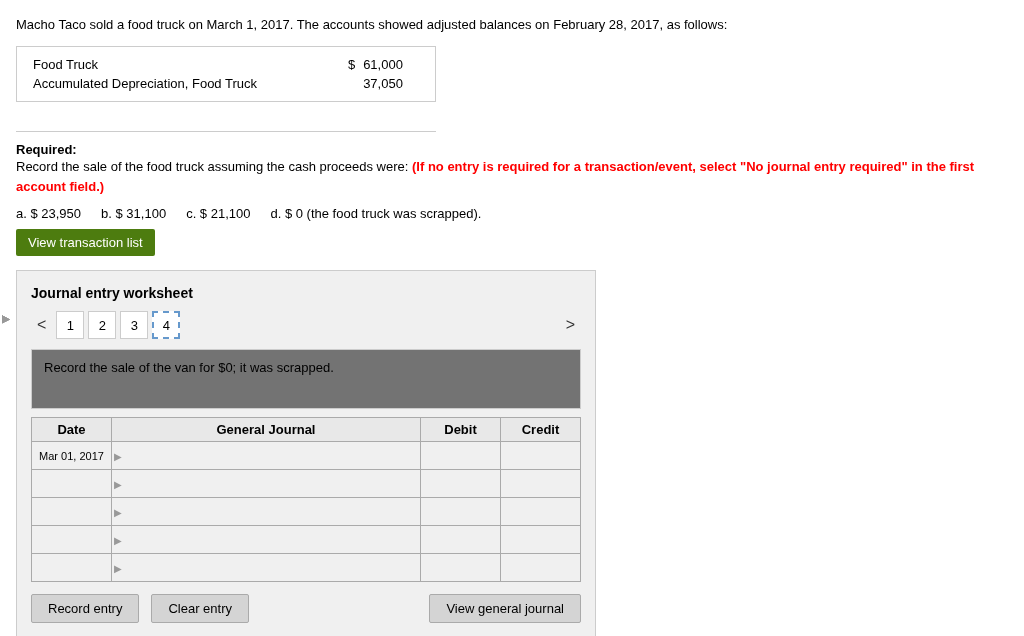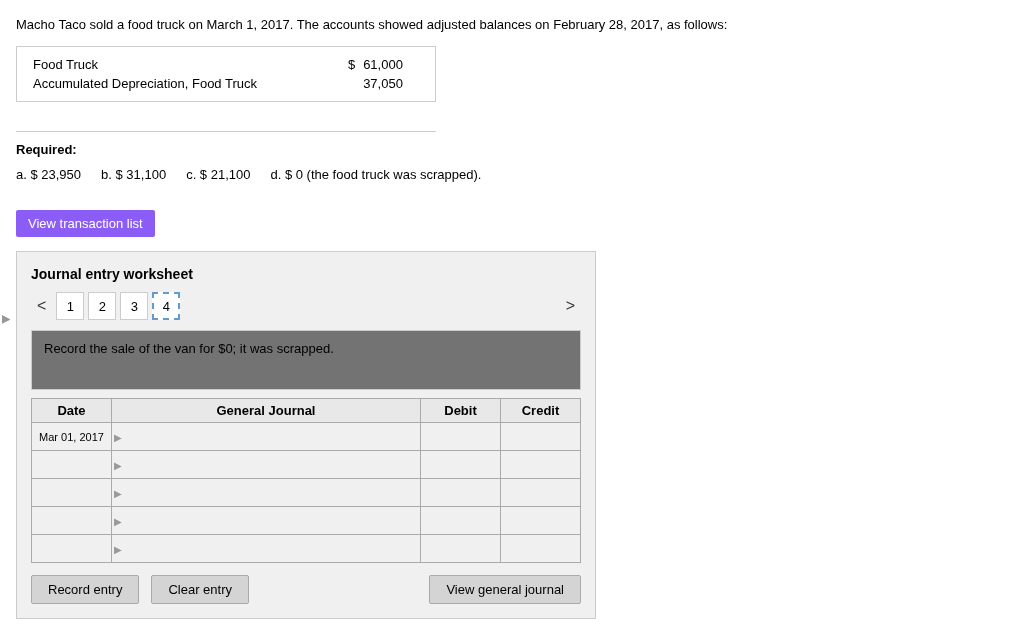--- a/index.html
+++ b/index.html
@@ -46,27 +46,27 @@
     .required-section .required-body {
       font-size: 13px;
       line-height: 1.5;
     }
     .required-section .red-text {
       color: red;
       font-weight: bold;
     }
     .options-row {
       font-size: 13px;
-      margin-bottom: 28px;
+      margin-bottom: 8px;
     }
     .options-row span {
       margin-right: 20px;
     }
     .view-transaction-btn {
-      background: #8b5cf6;
+      background: #4d7c0f;
       color: #fff;
       border: none;
       padding: 6px 12px;
       font-size: 13px;
       cursor: pointer;
       margin-bottom: 14px;
       border-radius: 2px;
     }
     .journal-worksheet {
       border: 1px solid #ccc;
@@ -227,20 +227,24 @@
         </tr>
       </tbody>
   </table>
 </div>
 
 <div class="divider"></div>
 
 <div class="required-section">
   <div>
     <span class="required-label">Required:</span>
+  </div>
+  <div class="required-body">
+    <span>Record the sale of the food truck assuming the cash proceeds were: </span>
+    <span class="red-text">(If no entry is required for a  transaction/event, select "No journal entry required" in the first account field.)</span>
   </div>
 </div>
 
 <div class="options-row" id="options-row"><span>a. $ 23,950</span><span>b. $ 31,100</span><span>c. $ 21,100</span><span>d. $ 0 (the food truck was scrapped).</span></div>
 
 <button class="view-transaction-btn">View transaction list</button>
 
 <div class="journal-worksheet">
   <h3>Journal entry worksheet</h3>
   <div class="tabs-row">

